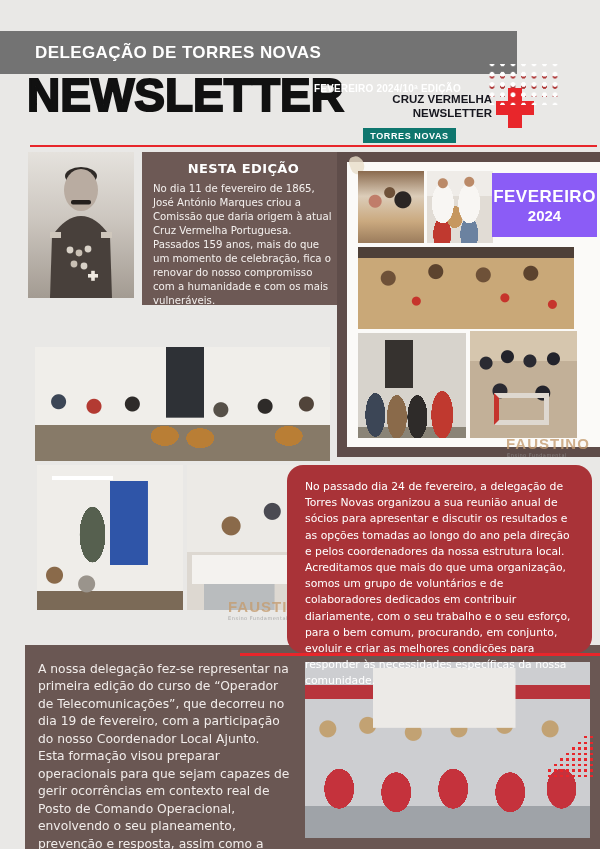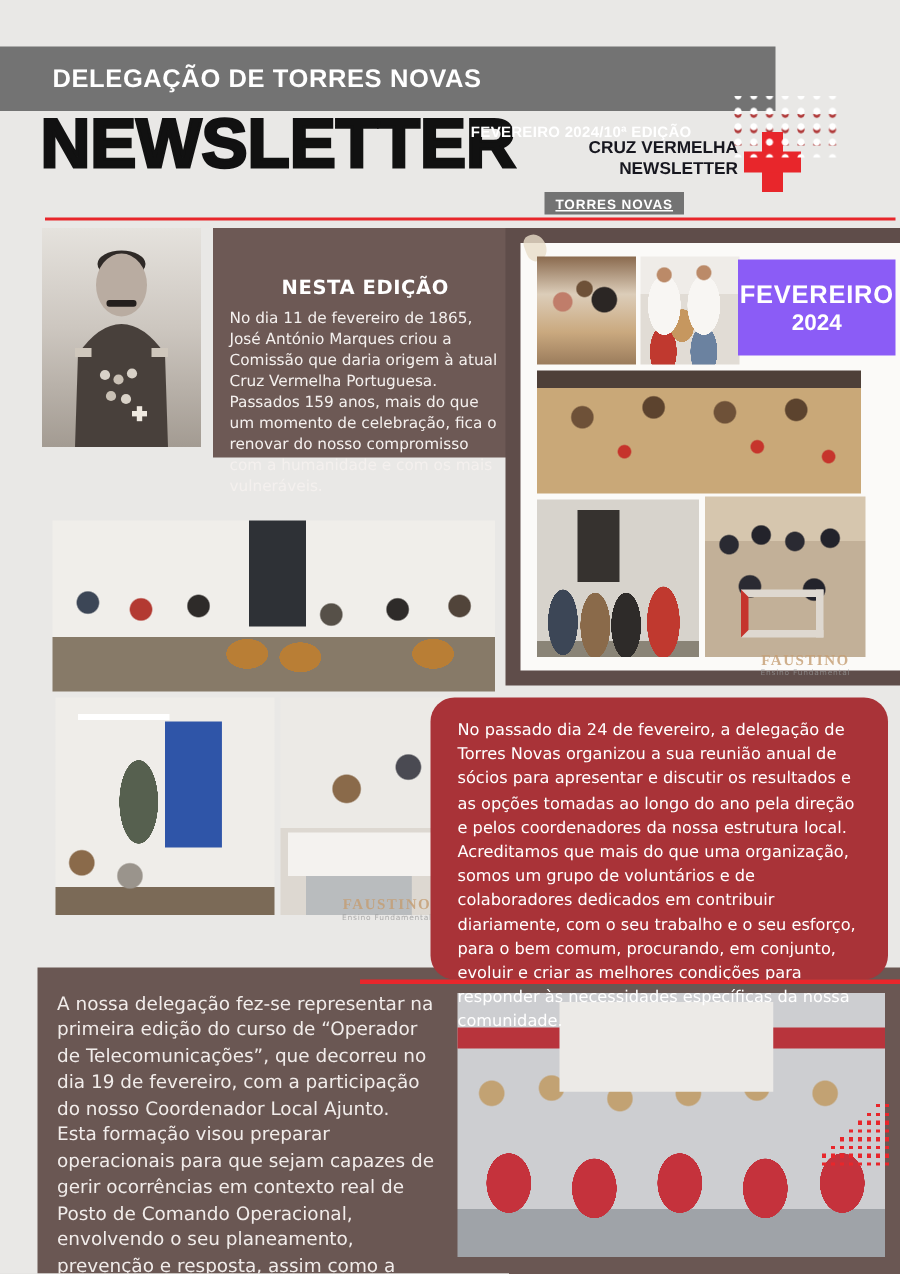--- a/index.html
+++ b/index.html
@@ -21,44 +21,44 @@
   #dots-red{left:487px;top:76px;width:73px;height:21px;--dc:#b03a3a;}
 
   
   #newsletter-title{left:27px;top:68px;color:#111;font-family:"Liberation Sans",sans-serif;
     font-weight:bold;font-size:46px;letter-spacing:0;-webkit-text-stroke:2px #111;}
   #logo-text{left:360px;top:93px;width:132px;text-align:right;color:#17171f;
     font-family:"Liberation Sans",sans-serif;font-weight:bold;font-size:11.5px;line-height:1.2;}
   #logo-cross{left:496px;top:88px;width:38px;height:40px;}
   #logo-cross .v{position:absolute;left:12px;top:0;width:14px;height:40px;background:#e8262b;}
   #logo-cross .h{position:absolute;left:0;top:13px;width:38px;height:14px;background:#e8262b;}
-  #logo-badge{left:363px;top:128px;width:93px;height:15px;background:#737373;
+  #logo-badge{left:363px;top:128px;width:93px;height:15px;background:#0f766e;
     display:flex;align-items:center;justify-content:center;color:#fff;
-    font-family:"Liberation Sans",sans-serif;font-weight:bold;font-size:9px;letter-spacing:.6px;text-decoration:underline;}
+    font-family:"Liberation Sans",sans-serif;font-weight:bold;font-size:9px;letter-spacing:.6px;}
   #red-rule{left:30px;top:145px;width:567px;height:2px;background:#e8262b;}
 
   
   #nesta-box{left:142px;top:152px;width:203px;height:153px;background:#6d5955;
     box-sizing:border-box;padding:9px 11px;color:#f4f0ee;}
   #nesta-title{text-align:center;font-weight:bold;font-size:13px;letter-spacing:.4px;
-    color:#fff;margin-bottom:6px;margin-top:24px;}
+    color:#fff;margin-bottom:6px;}
   #nesta-body{font-size:10.2px;line-height:1.37;}
 
   
   #collage-frame{left:337px;top:152px;width:263px;height:305px;background:#5f4d4a;}
   #collage-card{left:347px;top:162px;width:253px;height:285px;background:#fbfaf8;}
   #deco-sticker{left:350px;top:156px;width:14px;height:18px;background:#e8ddc8;
     border-radius:40% 60% 55% 45%;transform:rotate(-20deg);opacity:.8;}
   #month-badge{left:492px;top:173px;width:105px;height:64px;background:#8b5cf6;z-index:2;
     display:flex;flex-direction:column;align-items:center;justify-content:center;color:#fff;
     font-family:"Liberation Sans",sans-serif;font-weight:bold;}
   #month-badge .l1{font-size:17px;letter-spacing:.5px;}
   #month-badge .l2{font-size:15px;}
   .wm{position:absolute;text-align:center;pointer-events:none;}
-  .wm .wm-t{font-family:Liberation Serif, serif;font-weight:bold;font-size:10px;
+  .wm .wm-t{font-family:Liberation Sans, sans-serif;font-weight:bold;font-size:15px;
     letter-spacing:1px;color:rgba(196,156,112,.8);}
   .wm .wm-s{font-size:5px;color:rgba(150,150,150,.75);letter-spacing:.5px;}
   #watermark-collage{left:506px;top:435px;width:62px;}
   #watermark-left{left:228px;top:598px;width:60px;}
 
   
   #reuniao-box{left:287px;top:465px;width:305px;height:188px;background:#a93338;
     border-radius:16px;box-sizing:border-box;padding:14px 18px;color:#fff;z-index:2;}
   #reuniao-body{font-size:10.8px;line-height:1.5;}
 

